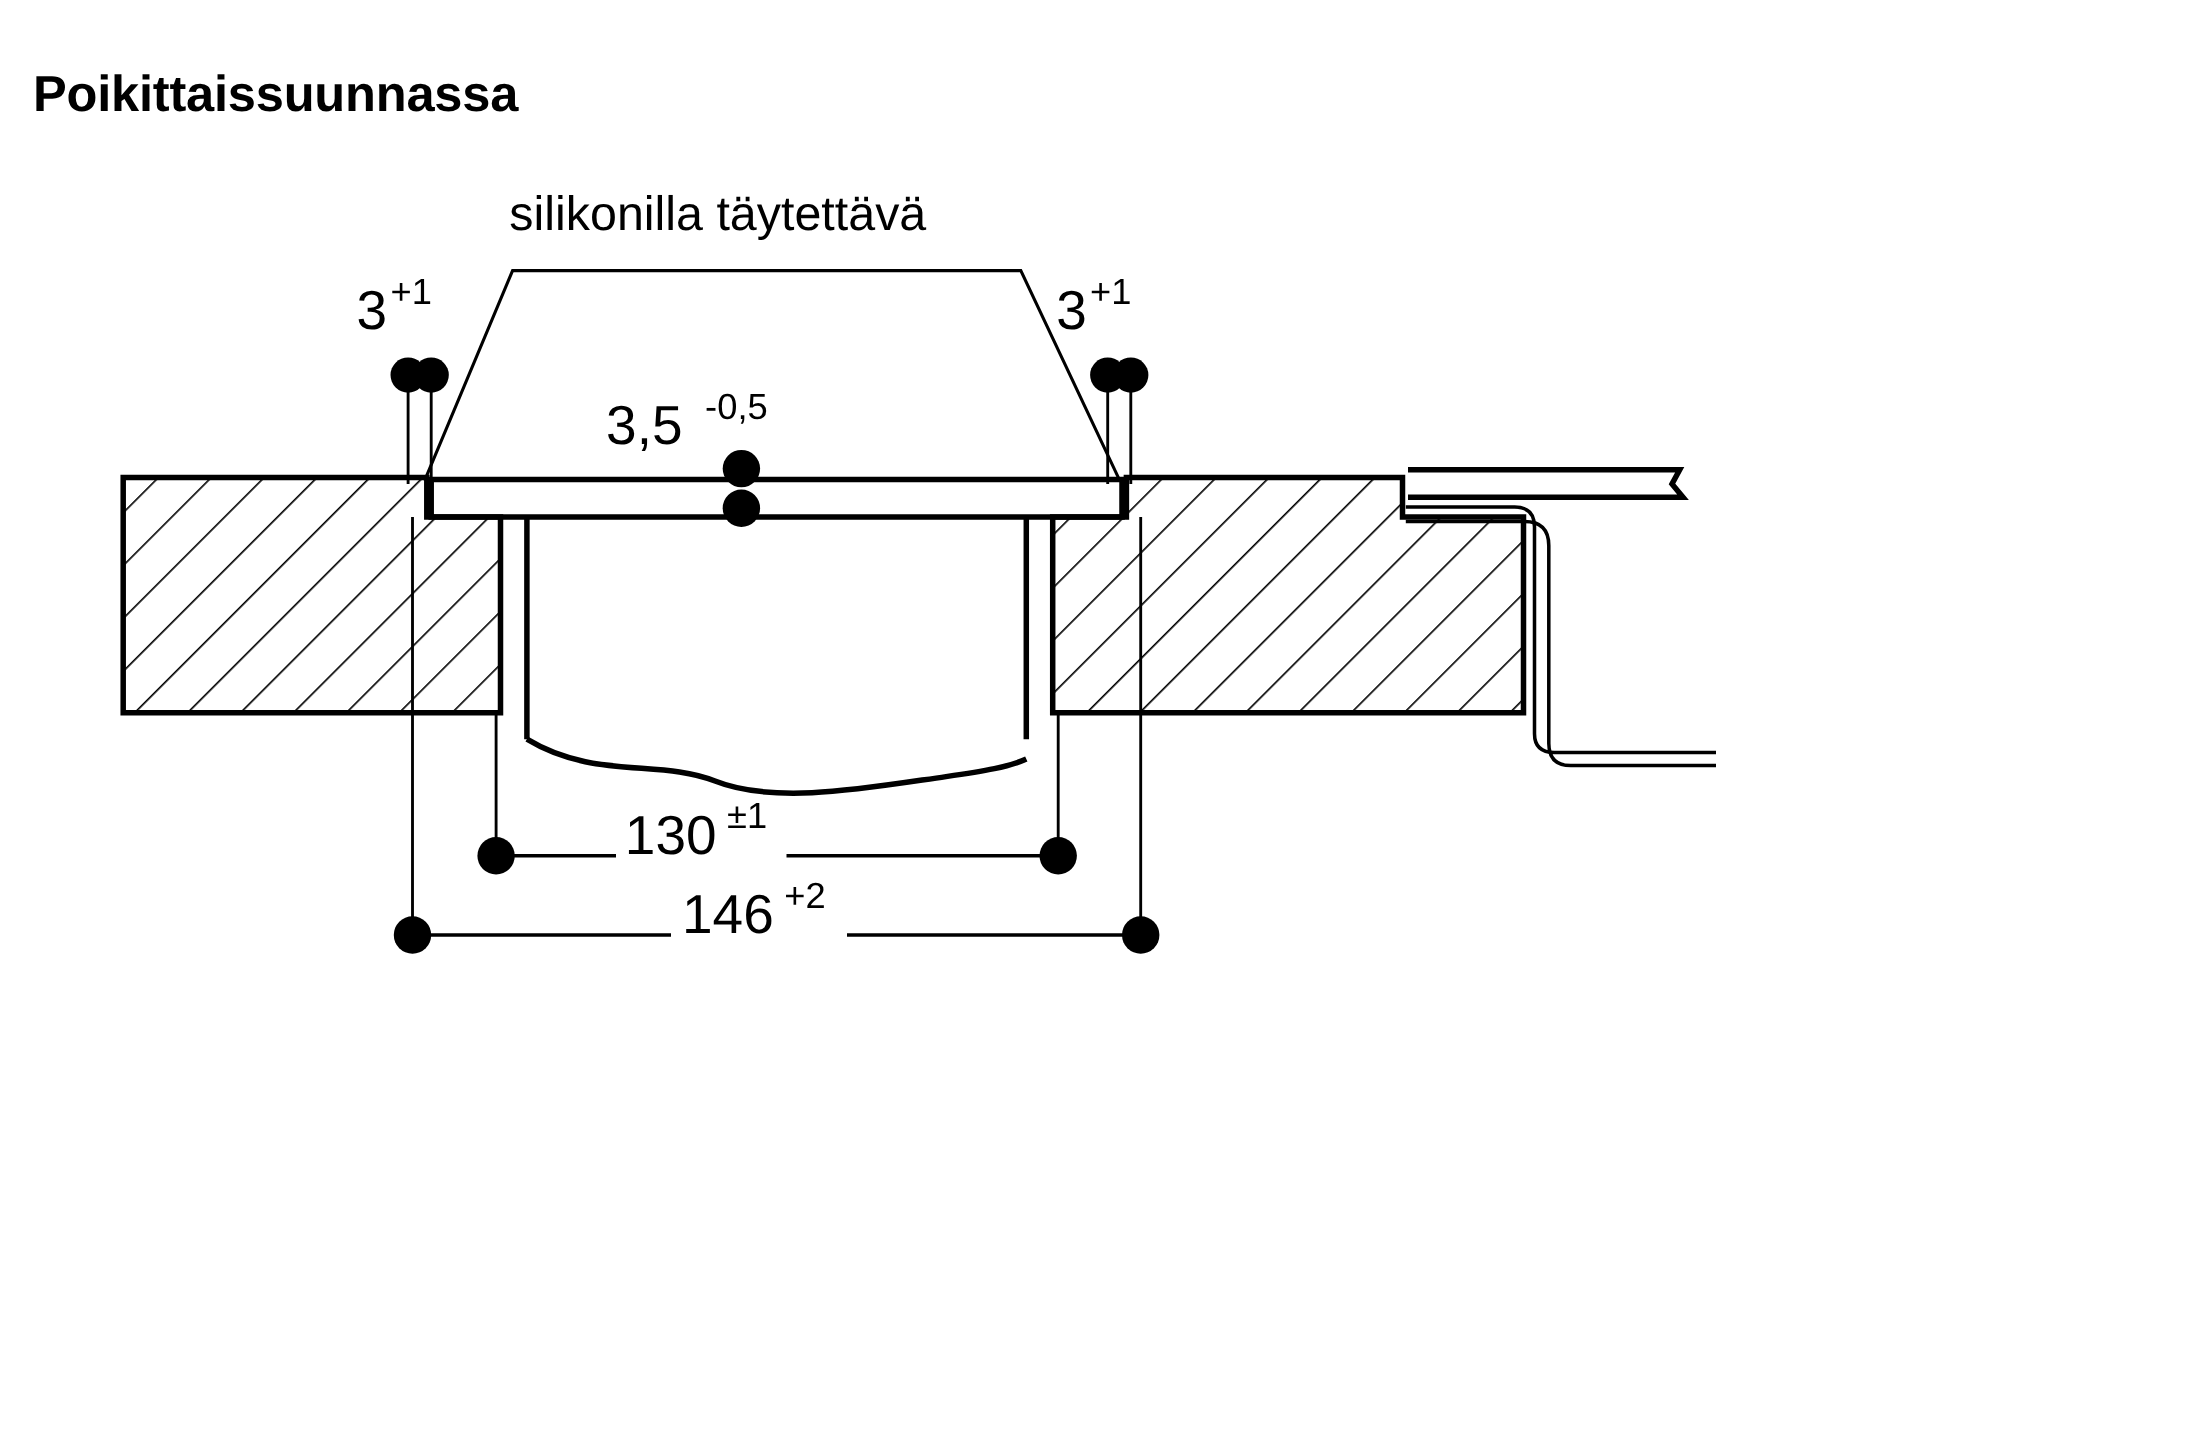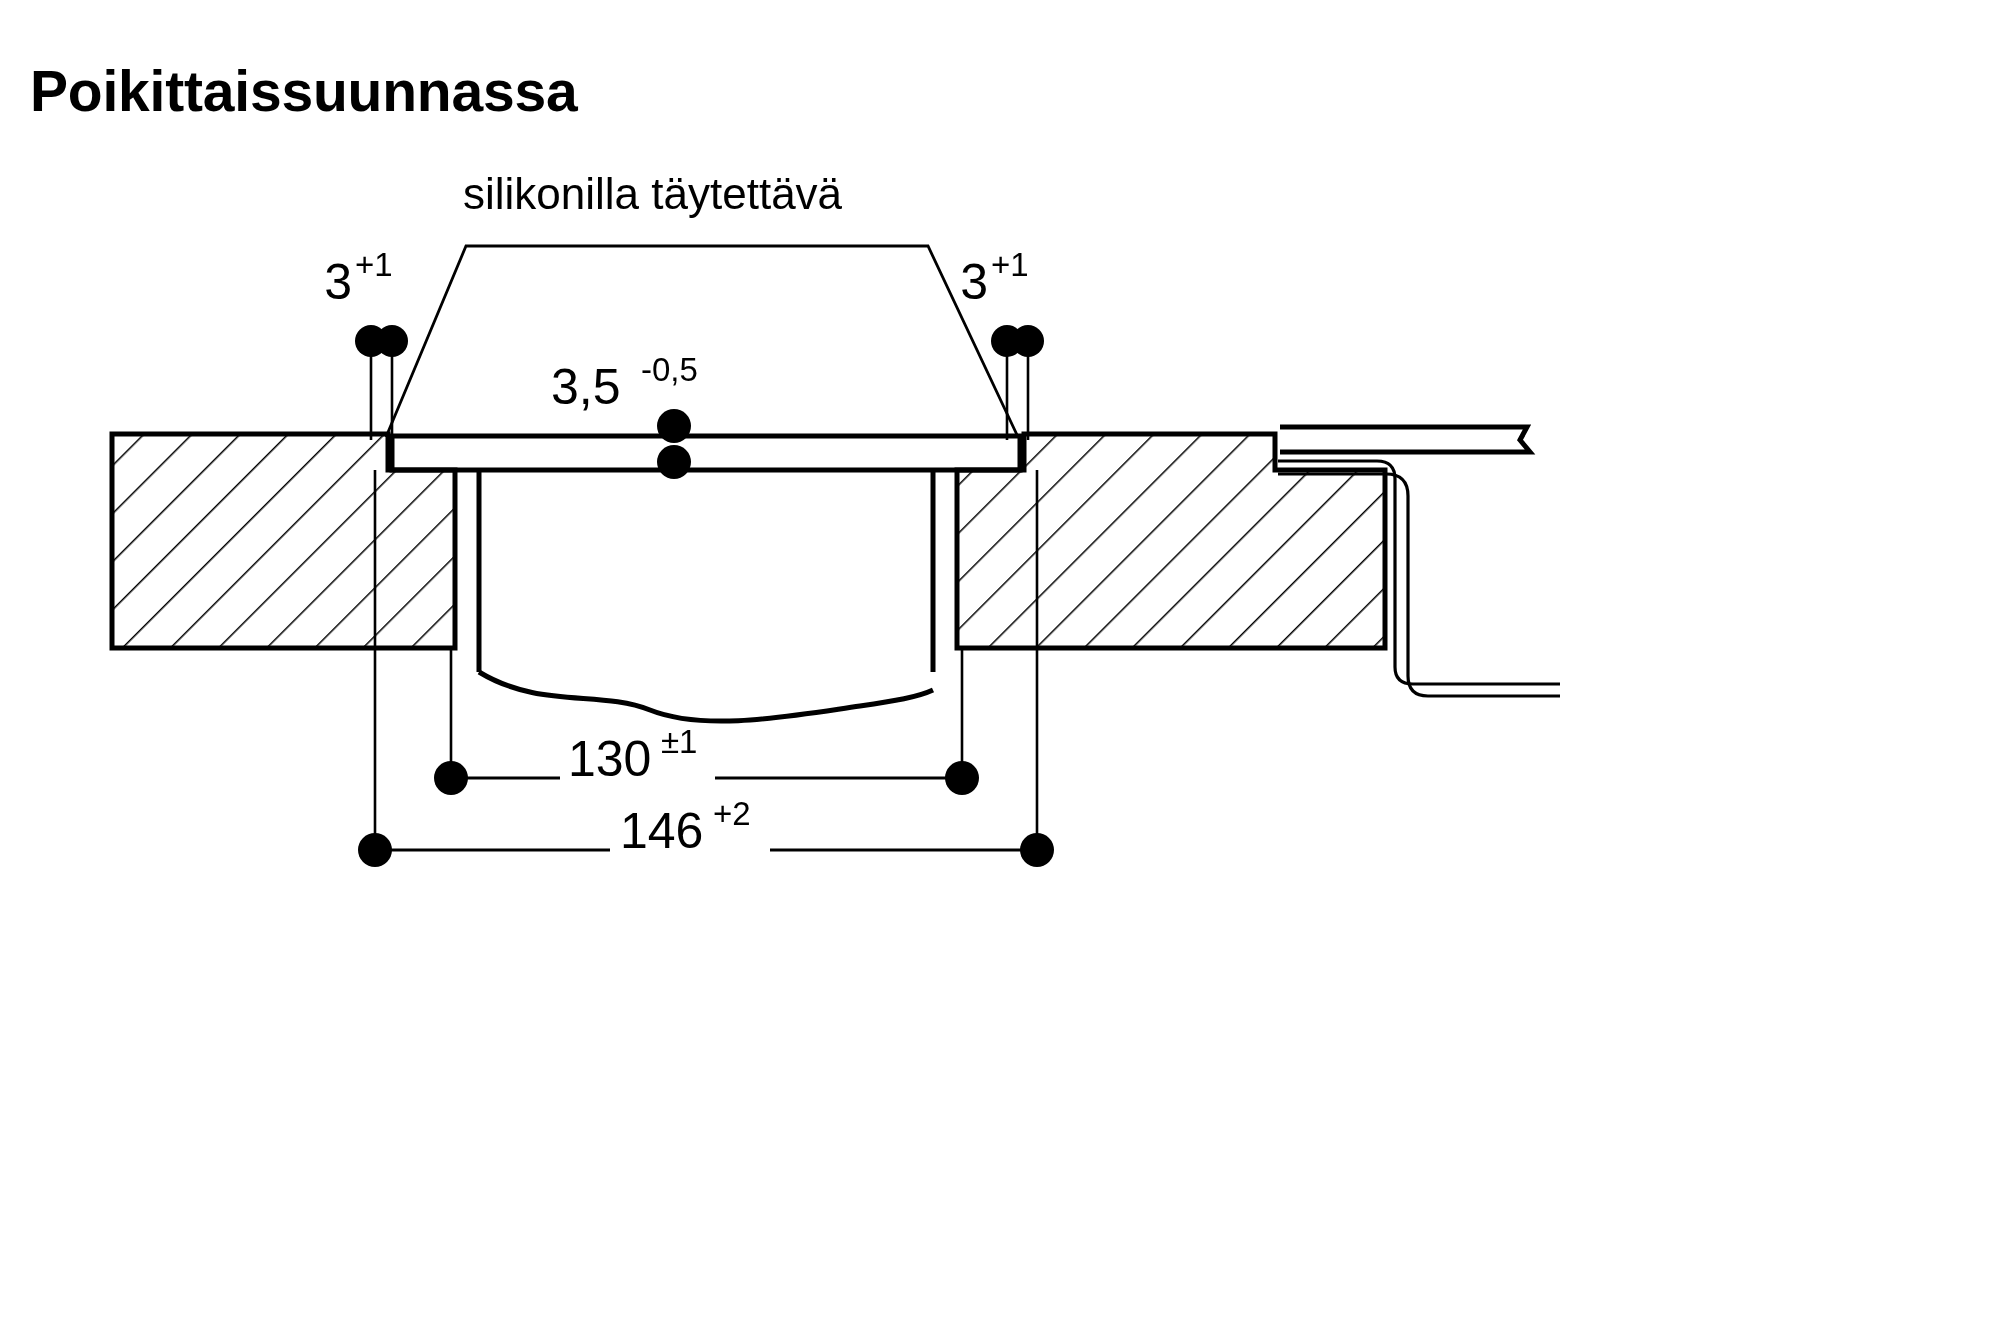--- a/index.html
+++ b/index.html
@@ -12,21 +12,21 @@
     height: 1324px;
     font-family: "Liberation Sans", sans-serif;
     color: #000000;
     position: relative;
     overflow: hidden;
   }
   #page-title {
     position: absolute;
     left: 30px;
     top: 58px;
-    font-size: 57px;
+    font-size: 46px;
     font-weight: bold;
     letter-spacing: -0.2px;
     color: #000000;
   }
   #drawing-wrap {
     position: absolute;
     left: 0;
     top: 0;
     width: 1616px;
     height: 1324px;

